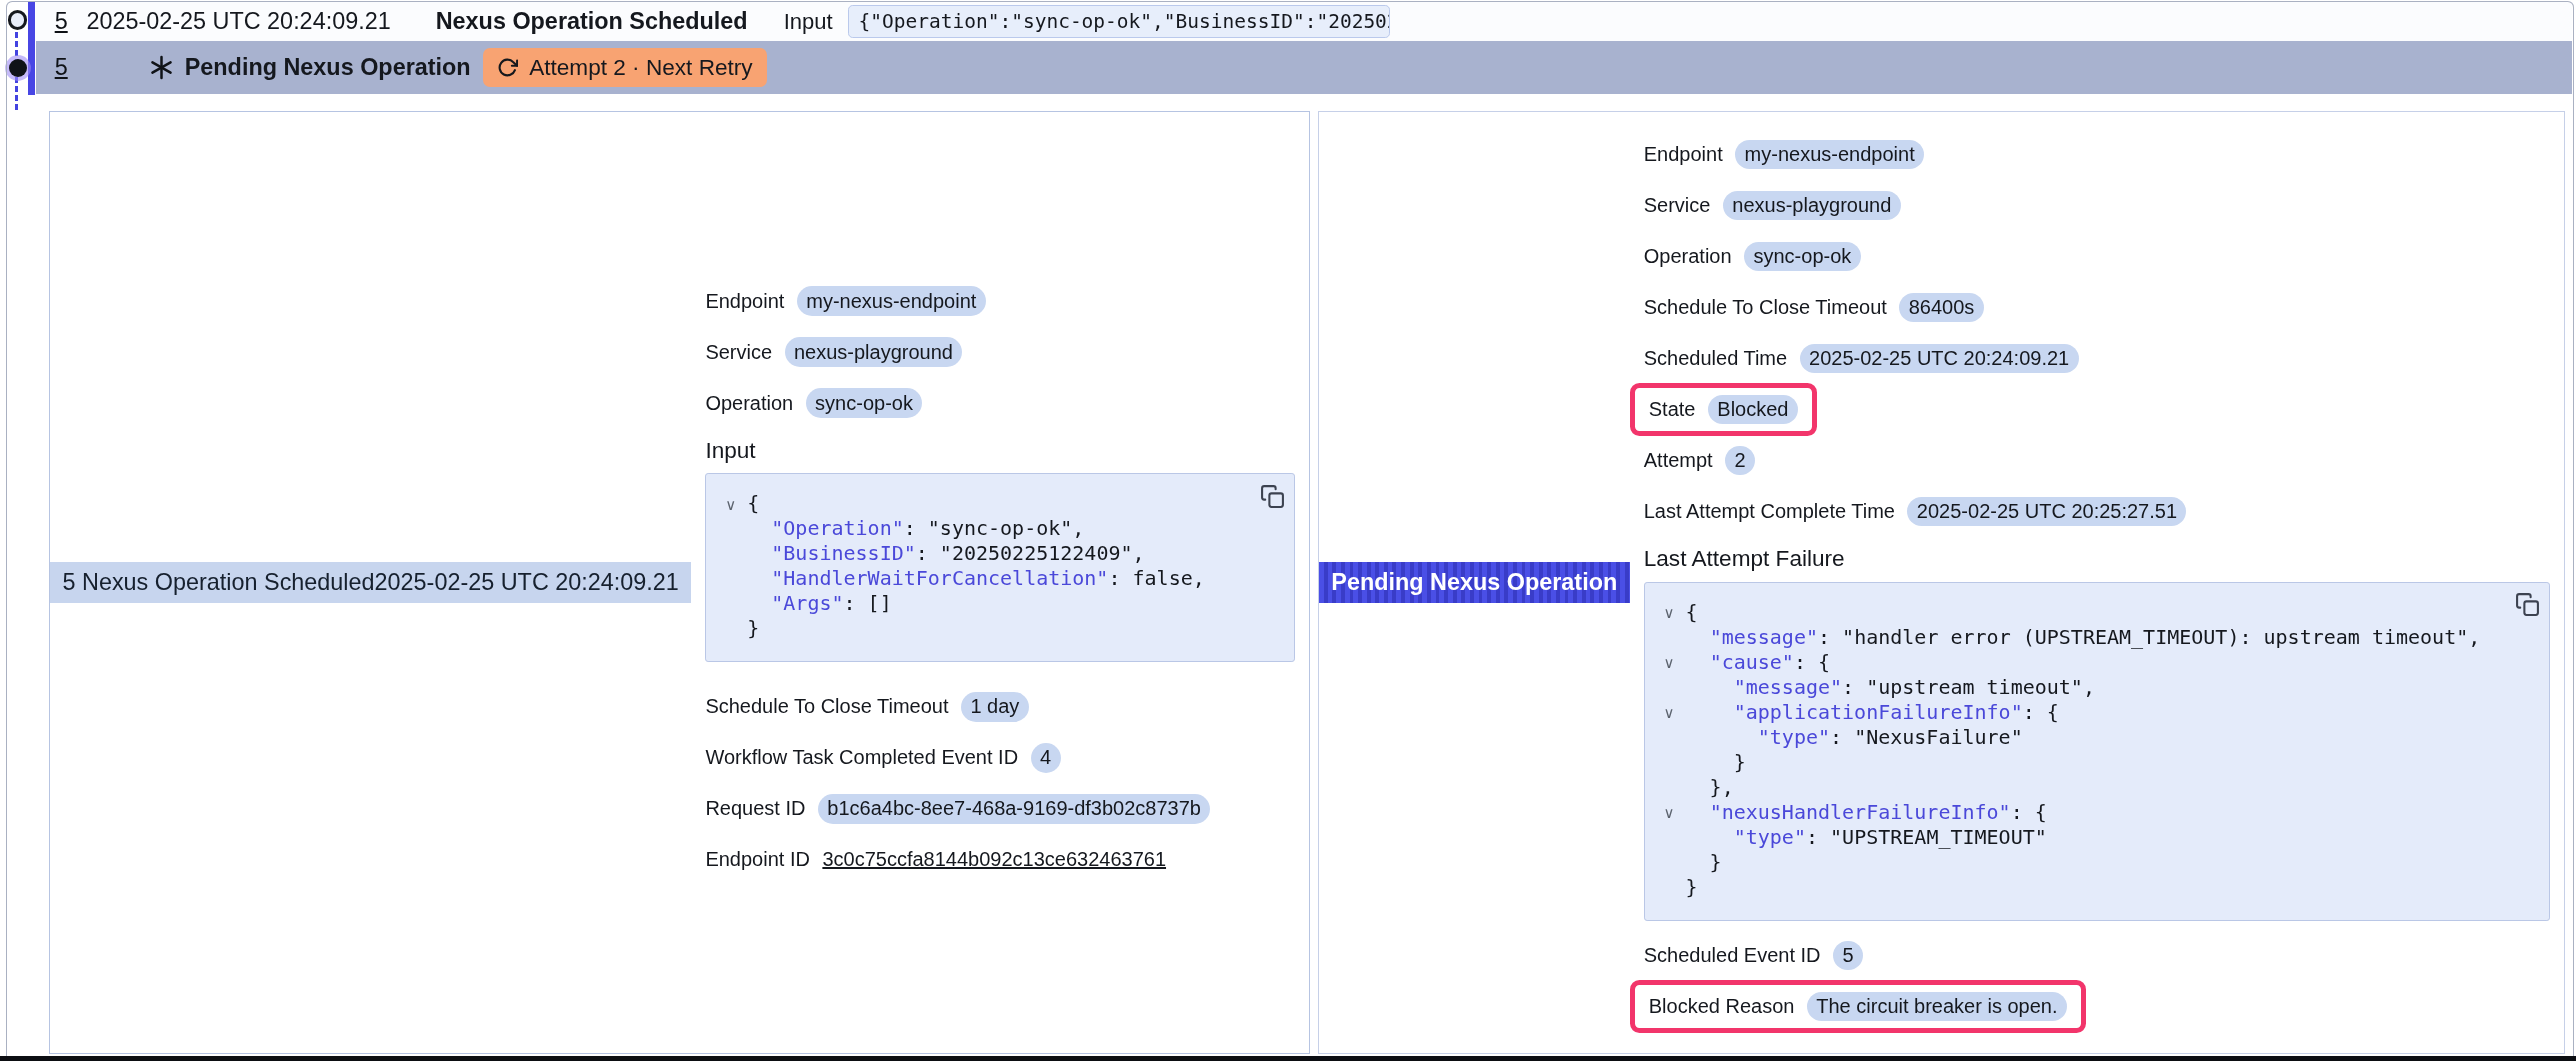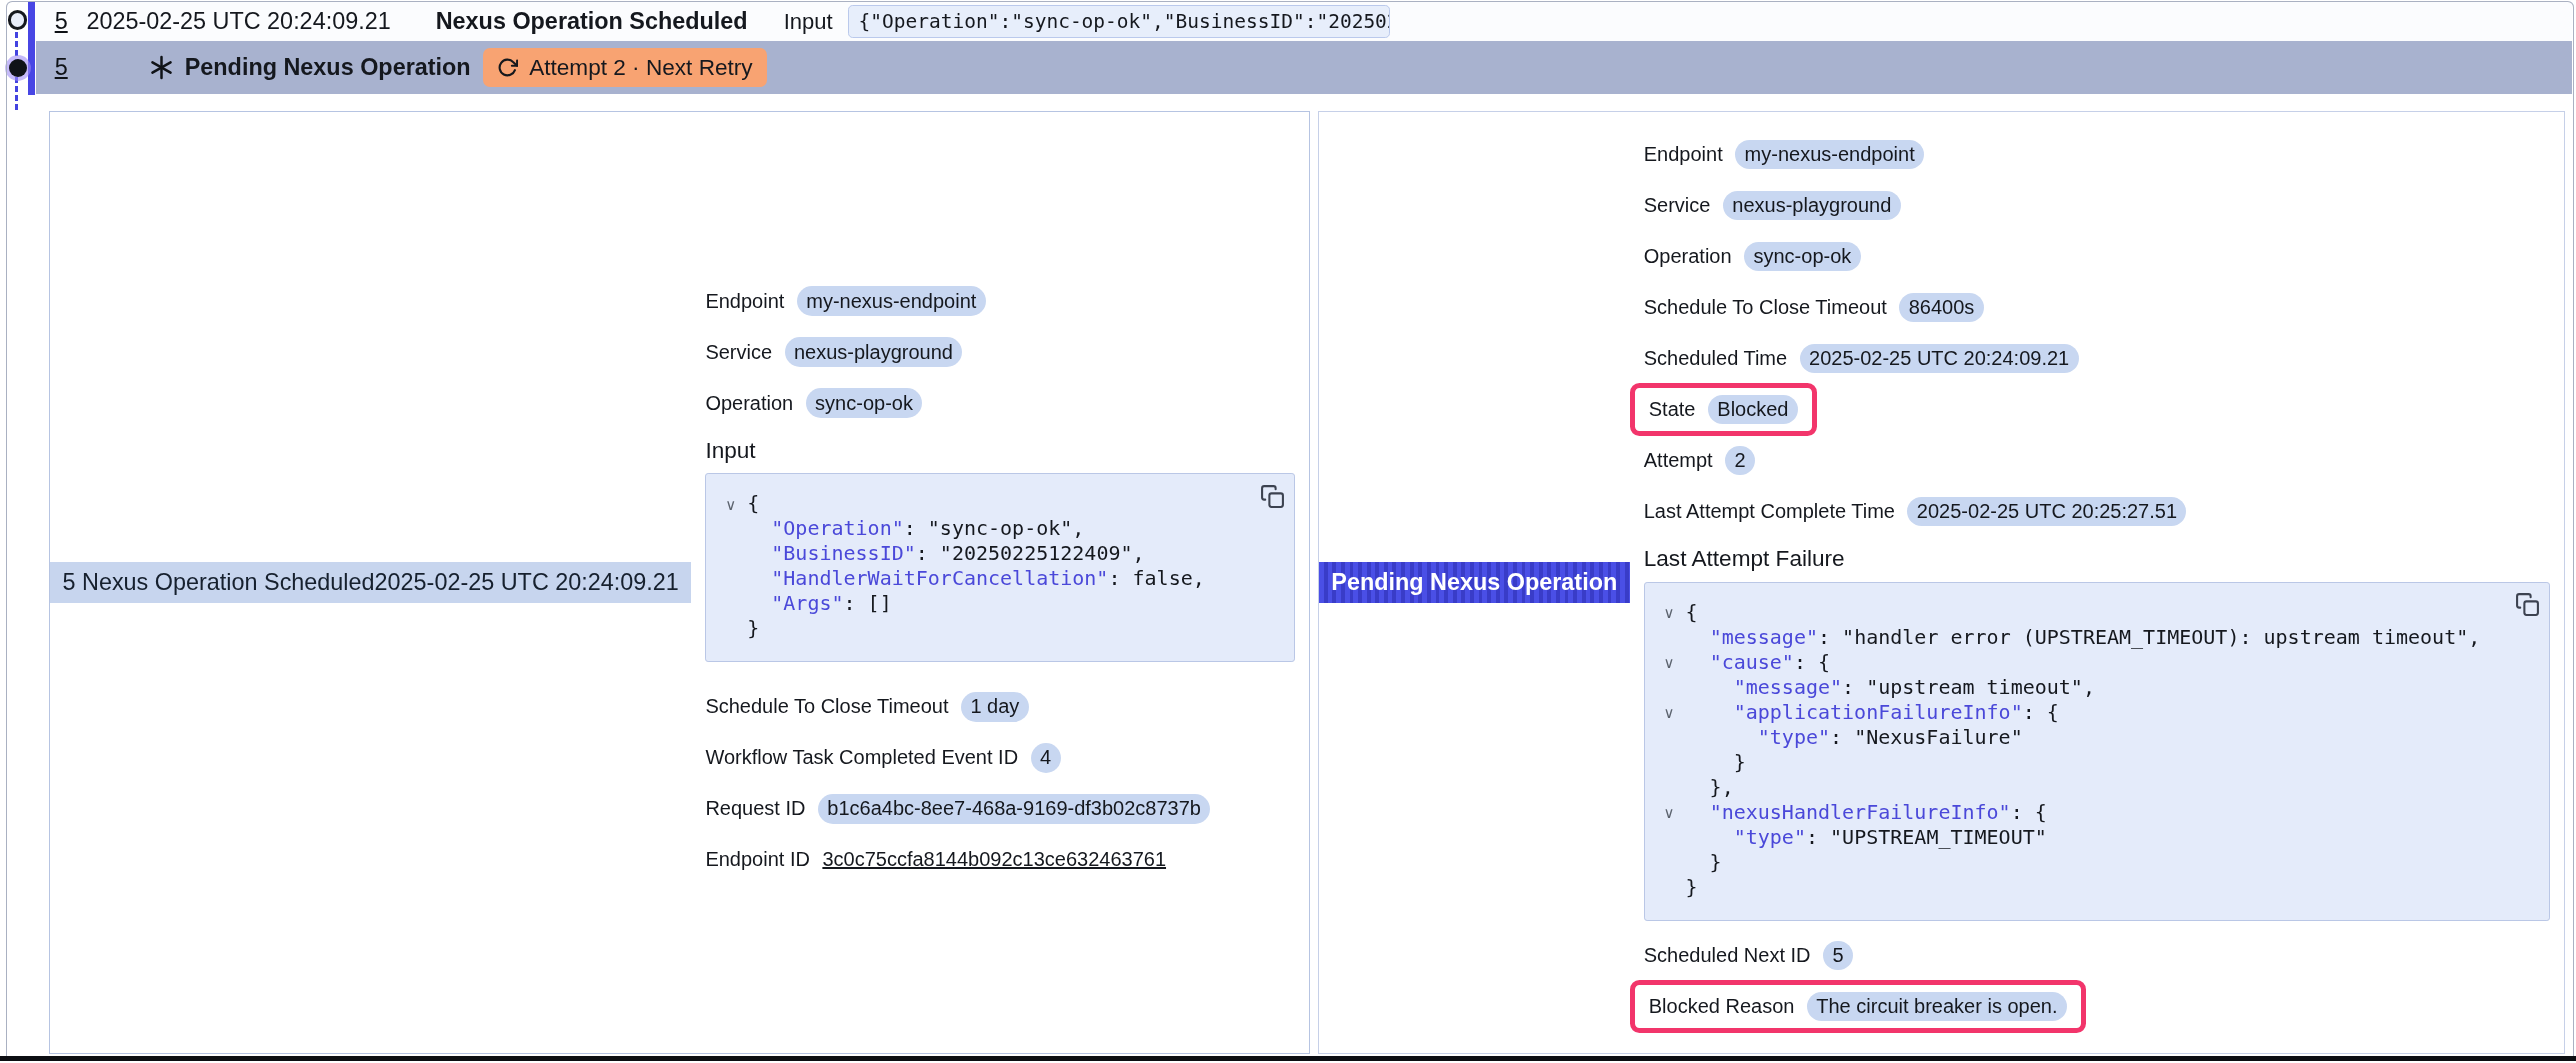--- a/index.html
+++ b/index.html
@@ -269,21 +269,21 @@
               <rect x="9" y="9" width="13" height="13" rx="2" ry="2"></rect>
                 <path d="M5 15H4a2 2 0 0 1-2-2V4a2 2 0 0 1 2-2h9a2 2 0 0 1 2 2v1"></path>
             </svg>
           </button>
         </div>
 
         <div class="mb24">
 
         <div class="field-row">
               <span class="annot-wrap">
-                <span class="f-label">Scheduled Next ID</span>
+                <span class="f-label">Scheduled Event ID</span>
                 <span class="f-value">5</span>
               </span>
             </div>
             <div class="field-row">
               <span class="annot-wrap annotated">
                 <span class="f-label">Blocked Reason</span>
                 <span class="f-value">The circuit breaker is open.</span>
               </span>
             </div>
           </div>

